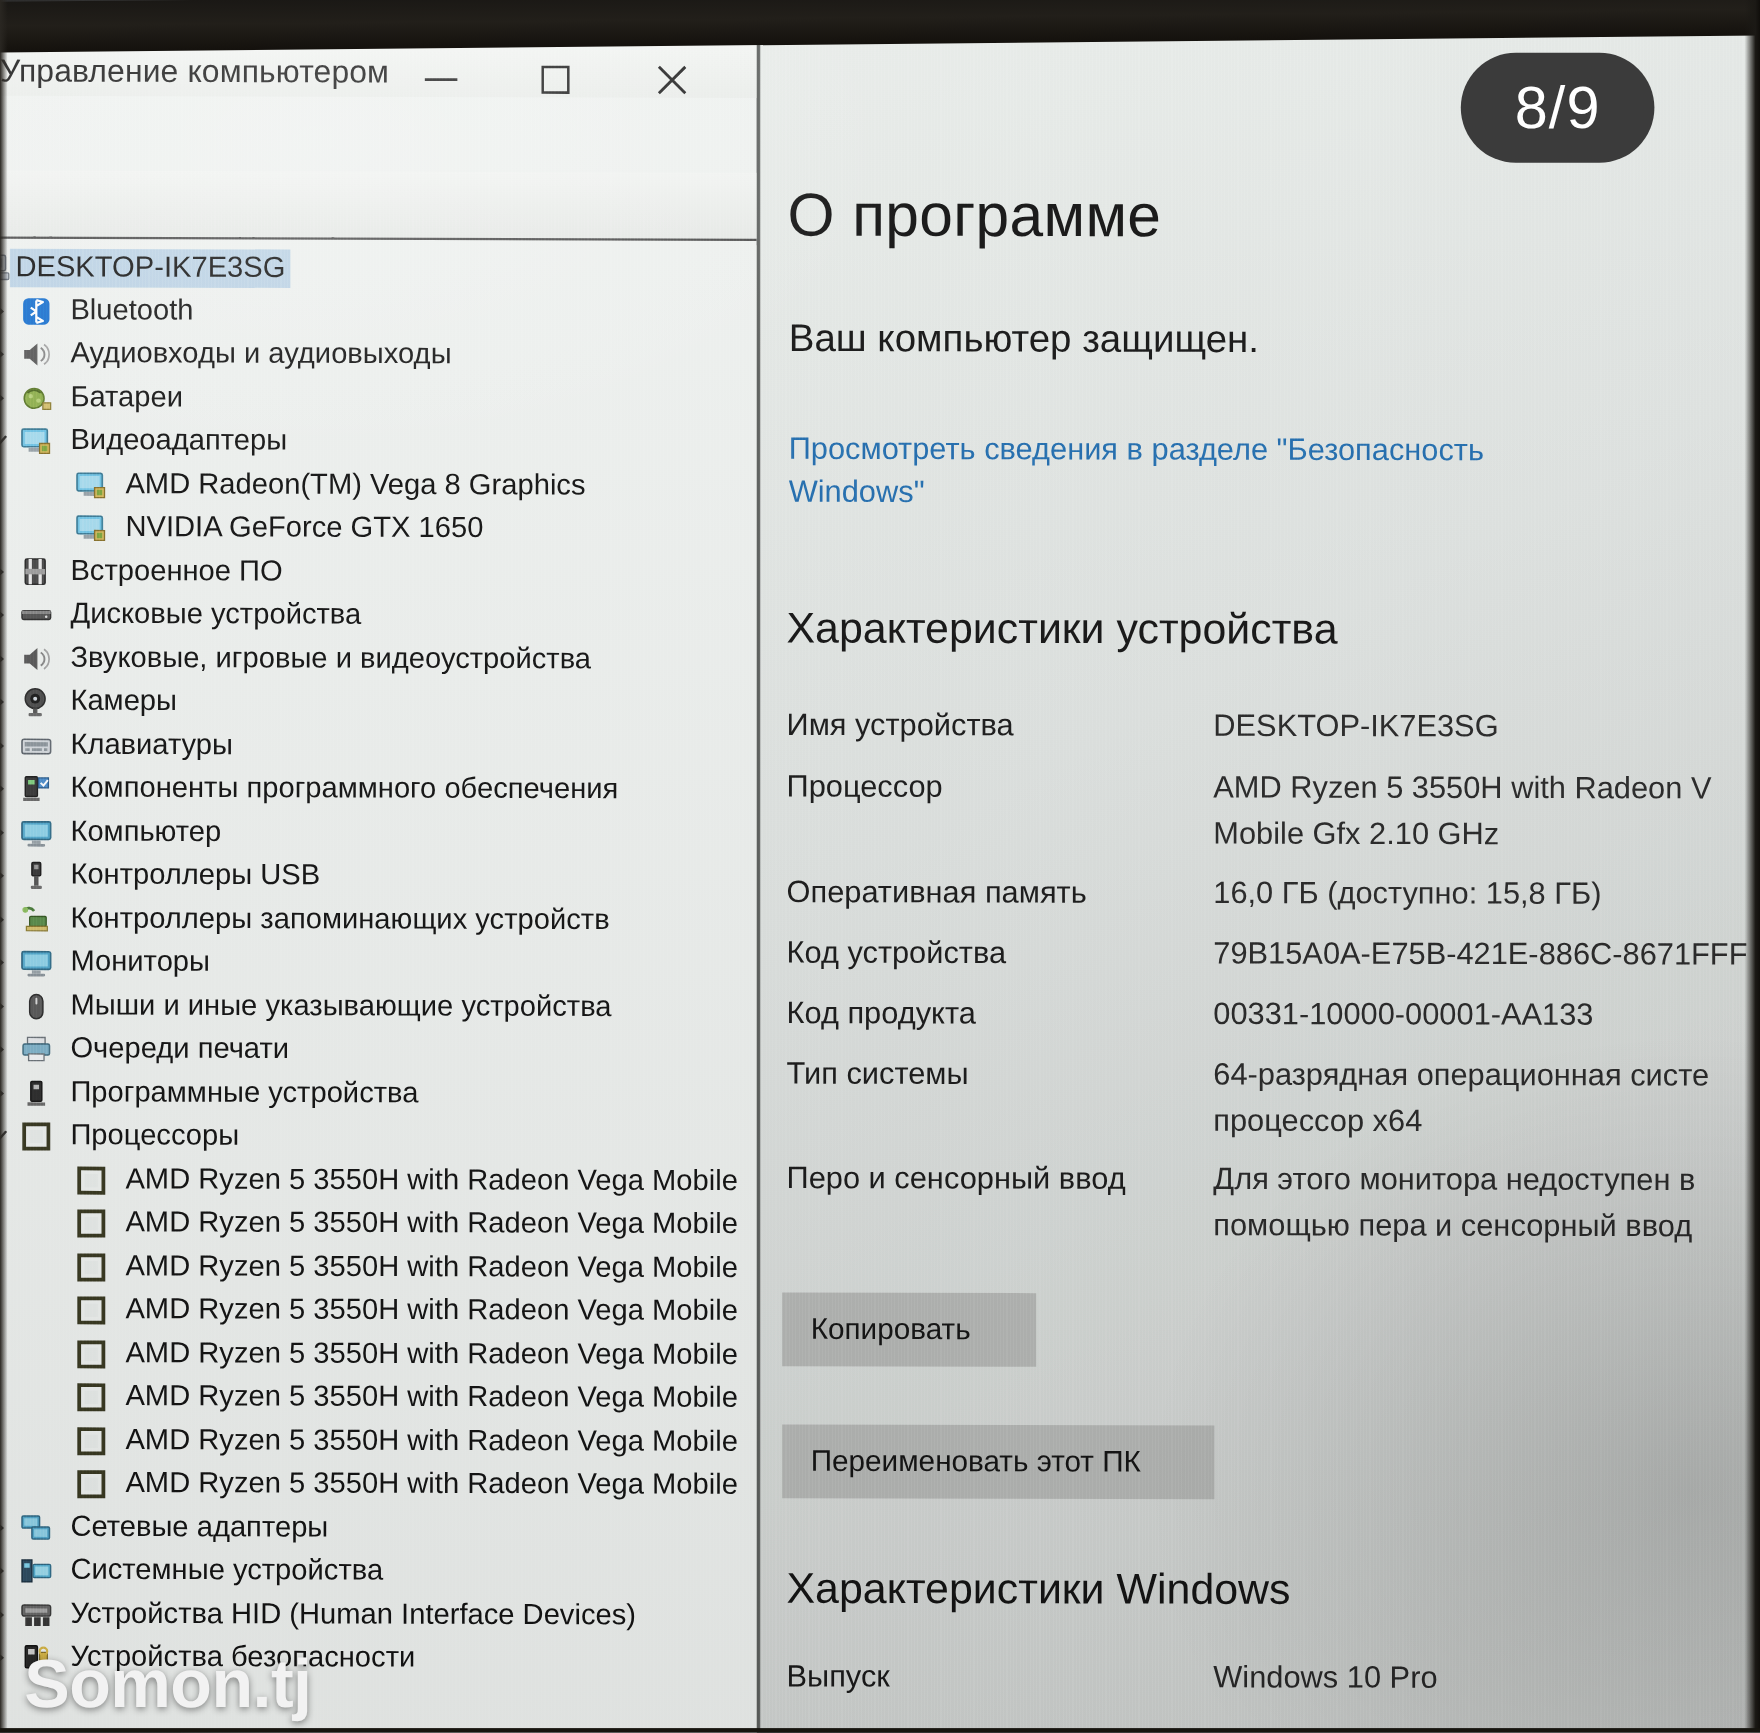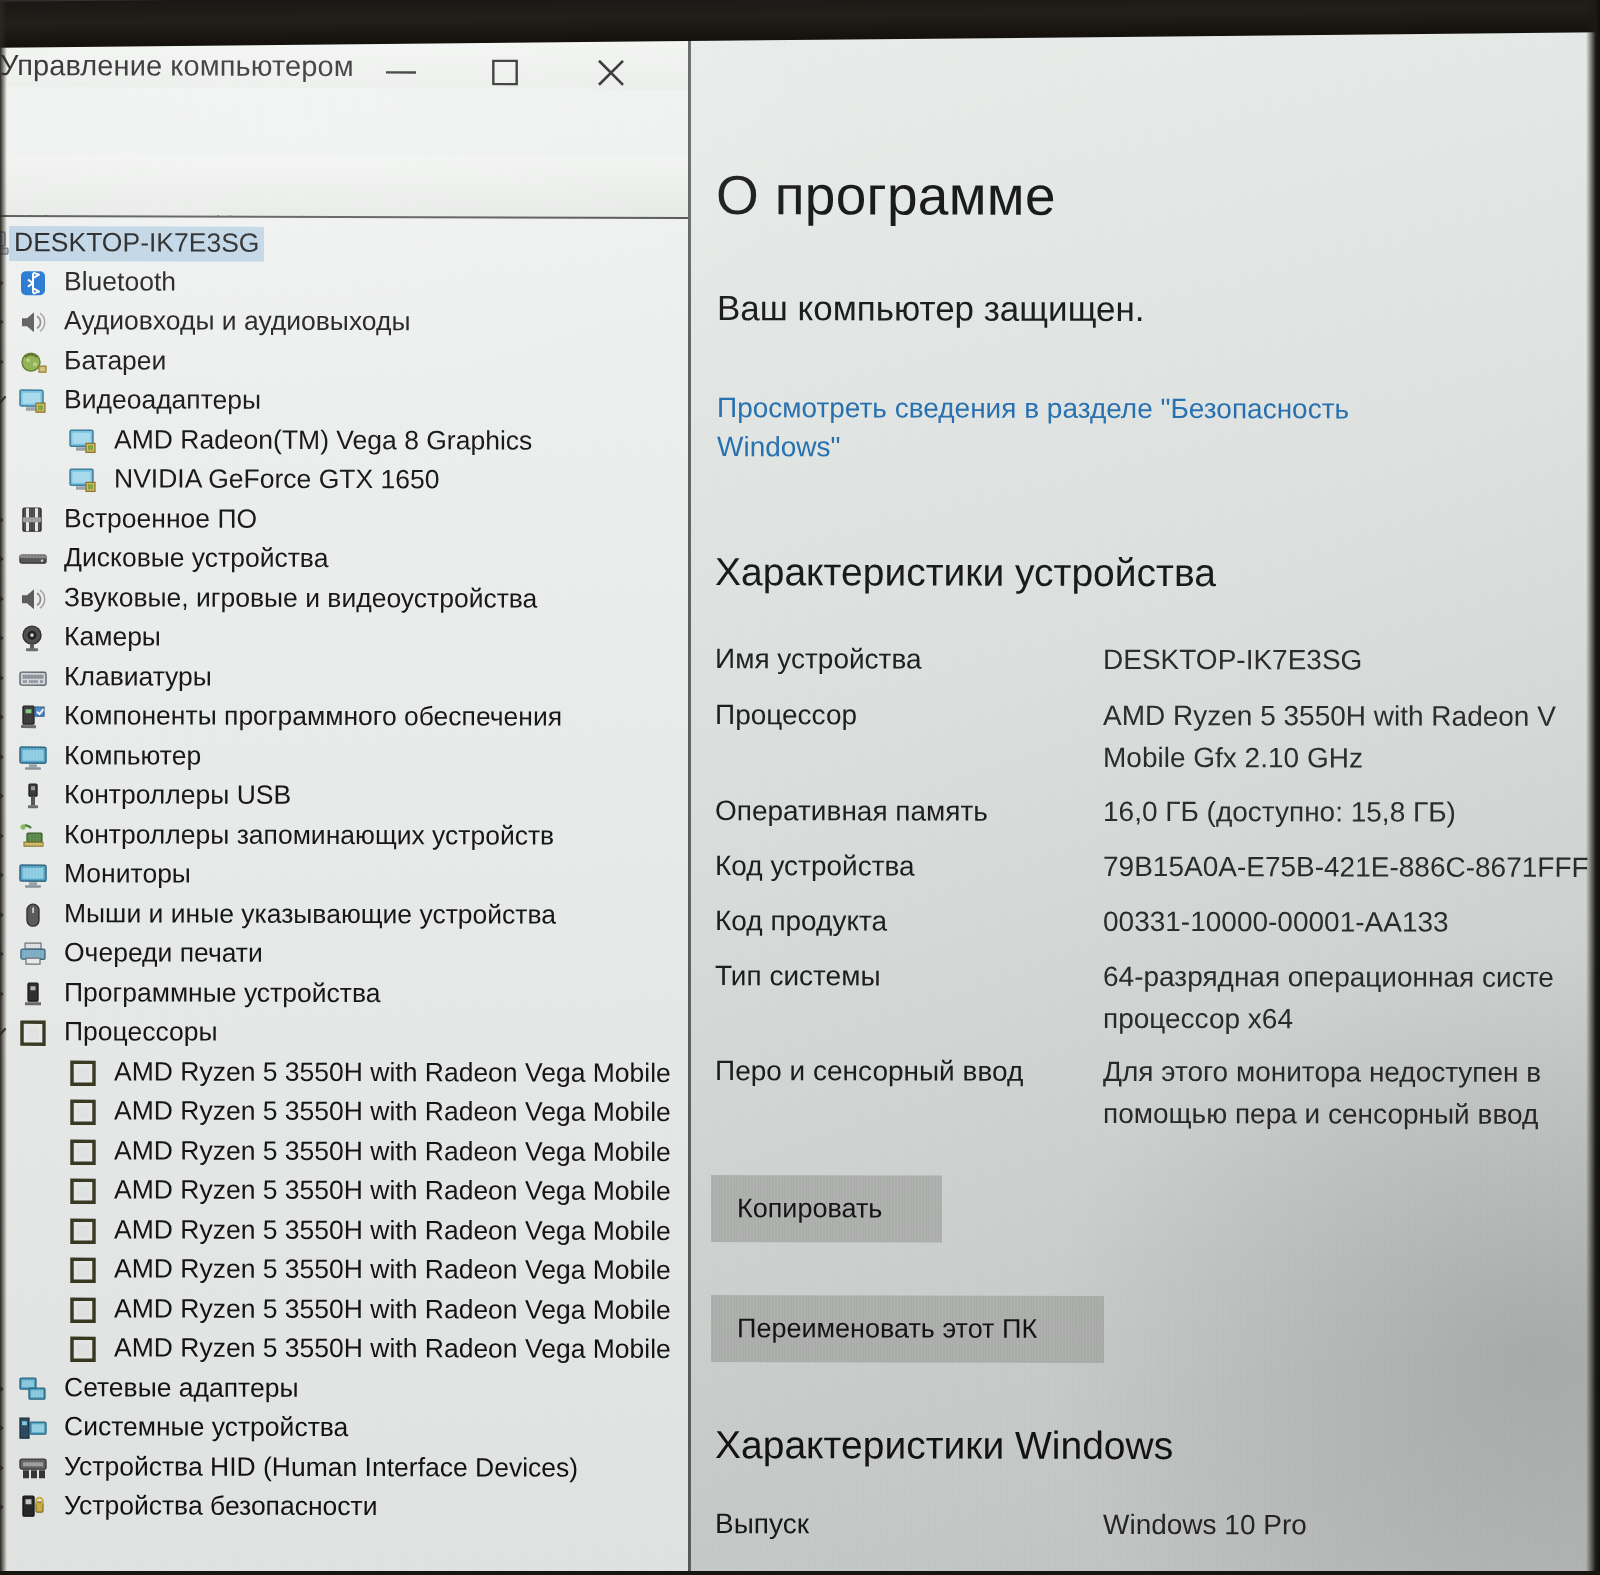--- a/index.html
+++ b/index.html
@@ -796,13 +796,15 @@
   </div>
 
   <div id="screen-texture"></div>
   <div id="screen-glare"></div>
 
   <div id="bezel-top" class="tilt"></div>
   <div id="bezel-right"></div>
   <div id="bezel-left"></div>
   <div id="bezel-bottom"></div>
 
+  <div id="pager">8/9</div>
+  <div id="watermark">Somon.tj</div>
 </div>
 
 </body></html>

